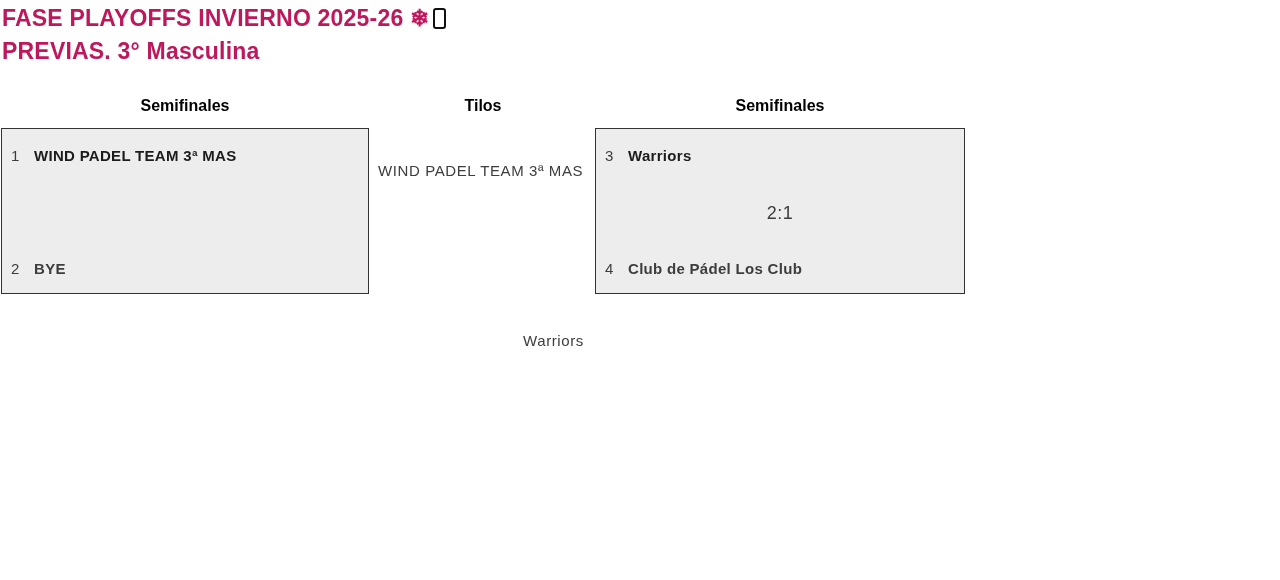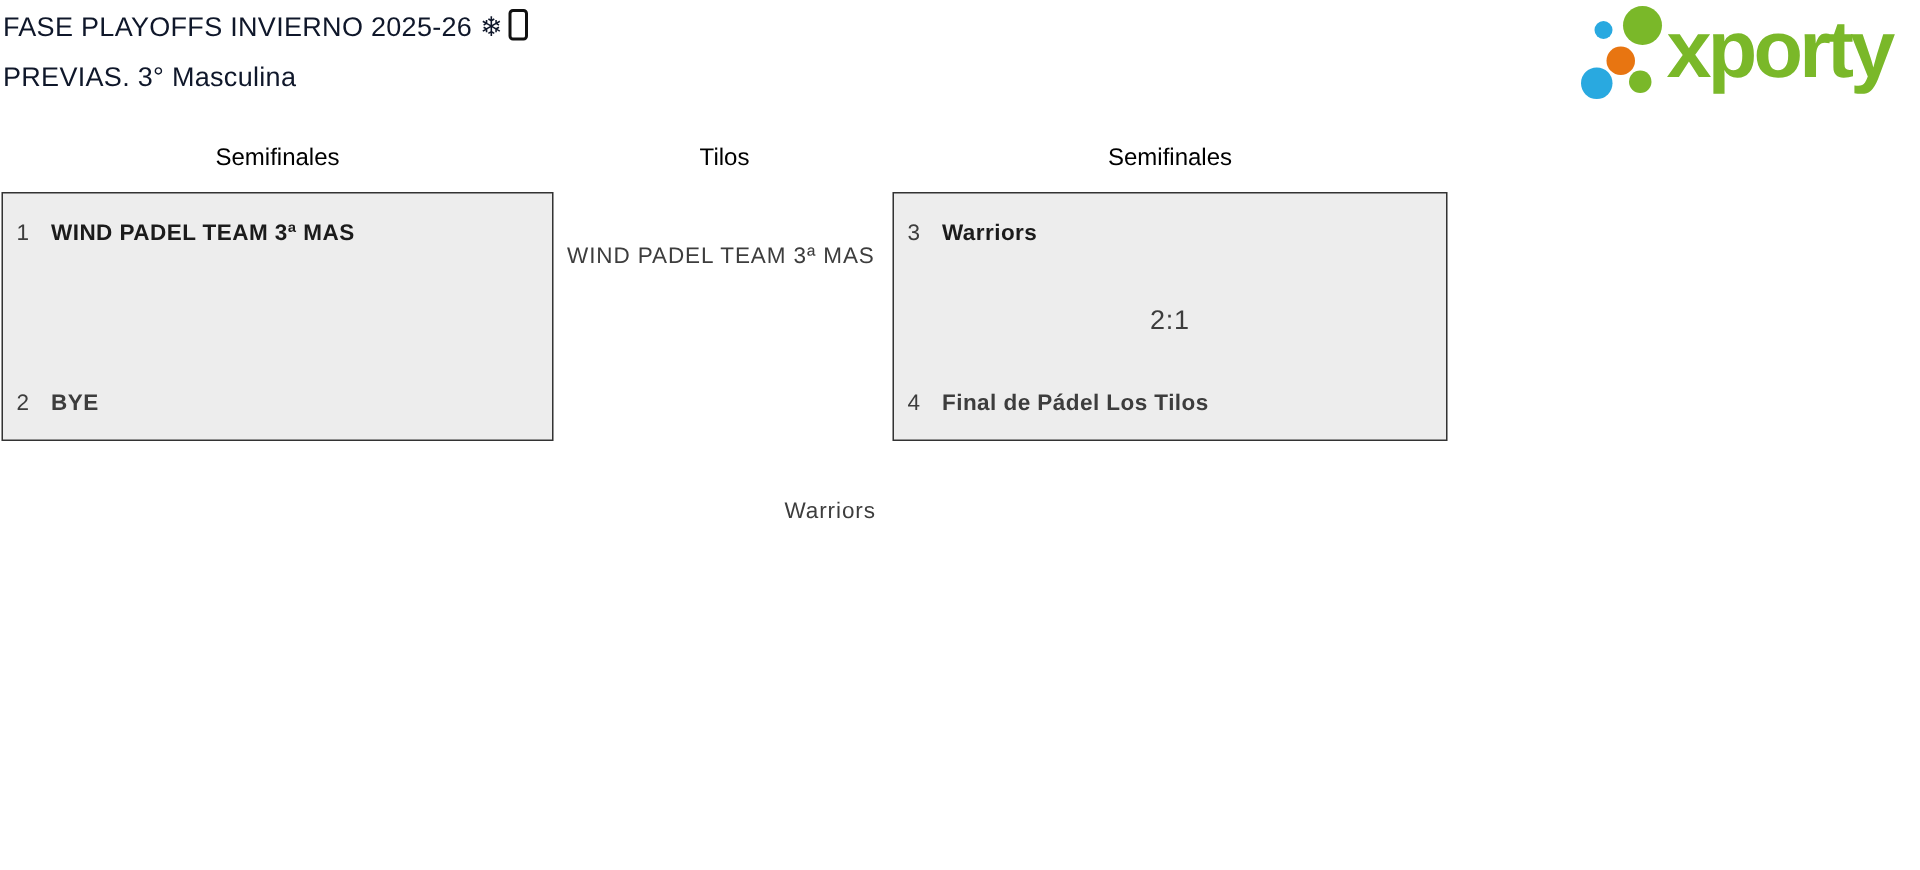--- a/index.html
+++ b/index.html
@@ -11,24 +11,24 @@
     height: 580px;
     background: #ffffff;
     overflow: hidden;
   }
 
   
   .title {
     position: absolute;
     left: 2px;
     top: 2px;
-    font-size: 18px;
+    font-size: 23px;
     line-height: 33px;
-    font-weight: 400;
-    color: #0f172a;
+    font-weight: 700;
+    color: #be185d;
     letter-spacing: 0.2px;
   }
   .title-line { white-space: nowrap; }
   .tofu {
     display: inline-block;
     width: 13px;
     height: 21px;
     border: 2px solid #111111;
     border-radius: 3px;
     vertical-align: -3px;
@@ -58,21 +58,21 @@
     line-height: 72px;
     font-weight: 800;
     letter-spacing: -2.5px;
   }
 
   
   .round-header {
     position: absolute;
     top: 97px;
     font-size: 16px;
-    font-weight: 400;
+    font-weight: 700;
     color: #000000;
     text-align: center;
   }
   .rh-left   { left: 1px;   width: 368px; }
   .rh-center { left: 383px; width: 200px; }
   .rh-right  { left: 595px; width: 370px; }
 
   
   .match-box {
     position: absolute;
@@ -133,28 +133,20 @@
 </head>
 <body>
 
 <div class="page">
 
   <div class="title">
     <div class="title-line"><span>FASE PLAYOFFS INVIERNO 2025-26 ❄</span><span class="tofu"></span></div>
     <div class="title-line">PREVIAS. 3° Masculina</div>
   </div>
 
-  <div class="logo">
-    <span class="dot dot-blue-small" style="background: rgb(41, 169, 224);"></span>
-    <span class="dot dot-green-big" style="background: rgb(122, 184, 41);"></span>
-    <span class="dot dot-orange" style="background: rgb(232, 117, 17);"></span>
-    <span class="dot dot-blue-big" style="background: rgb(41, 169, 224);"></span>
-    <span class="dot dot-green-small" style="background: rgb(122, 184, 41);"></span>
-    <span class="wordmark" style="color: rgb(122, 184, 41);">xporty</span>
-  </div>
 
   <div class="round-header rh-left">Semifinales</div>
   <div class="round-header rh-center">Tilos</div>
   <div class="round-header rh-right">Semifinales</div>
 
   <div class="match-box box-left">
     <div class="team-row">
       <span class="seed">1</span>
       <span class="team-name winner">WIND PADEL TEAM 3ª MAS</span>
     </div>
@@ -165,20 +157,20 @@
   </div>
 
   <div class="match-box box-right">
     <div class="team-row">
       <span class="seed">3</span>
       <span class="team-name winner">Warriors</span>
     </div>
     <div class="score">2:1</div>
     <div class="team-row">
       <span class="seed">4</span>
-      <span class="team-name link">Final de Pádel Los Tilos</span>
+      <span class="team-name link">Club de Pádel Los Club</span>
     </div>
   </div>
 
   <div class="final-slot final-slot-1">WIND PADEL TEAM 3ª MAS</div>
   <div class="final-slot final-slot-2">Warriors</div>
 
 </div>
 
 </body></html>

